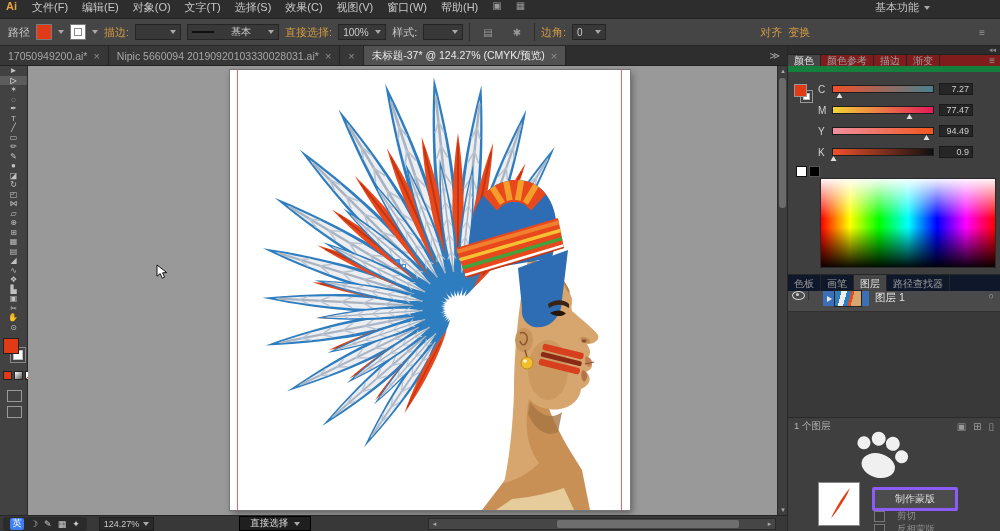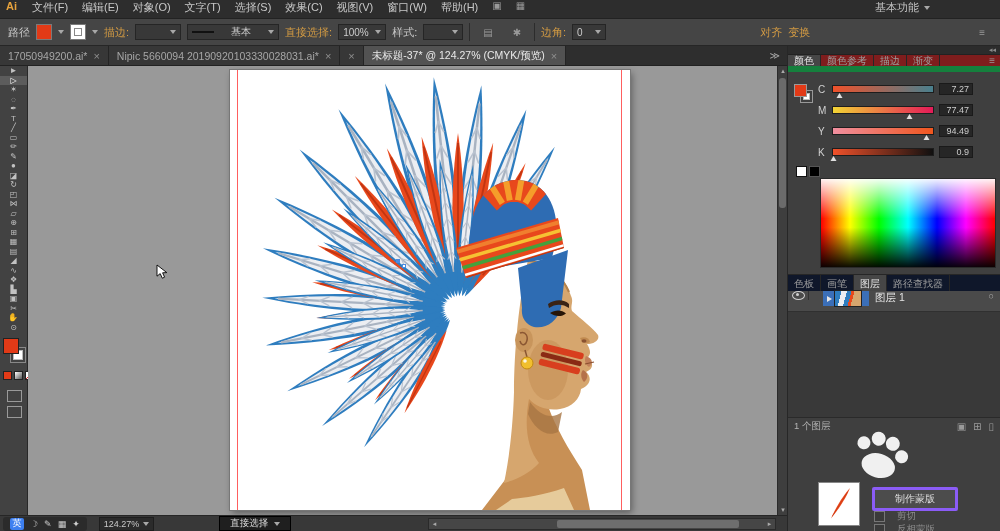--- a/index.html
+++ b/index.html
@@ -96,21 +96,21 @@
   .trans-opt{position:absolute;left:86px;display:flex;align-items:center;gap:12px;font-size:9.5px;color:#8c8c8c}
   .chk{width:9px;height:9px;border:1px solid #777;background:#3a3a3a}
   .watermark{position:absolute;left:48px;top:-21px;z-index:5;opacity:.92}
   
   .statusbar{position:absolute;left:0;top:515px;width:787px;height:16px;background:#383838;border-top:1px solid #262626;
     display:flex;align-items:center;font-size:9px;box-sizing:border-box}
   .ime{display:flex;align-items:center;gap:6px;background:#2b2b2b;border-radius:3px;padding:1px 7px;margin-left:3px}
   .ime-en{background:#3d7ff0;color:#fff;width:14px;height:12px;display:flex;align-items:center;justify-content:center;border-radius:2px;font-size:9px}
   .ime-ic{color:#cfcfcf;font-size:9px}
   .zoom-box{margin-left:12px;background:#2b2b2b;border:1px solid #1e1e1e;height:12px;display:flex;align-items:center;gap:4px;padding:0 4px;color:#c8c8c8}
-  .tool-pill{margin-left:65px;background:#1f1f1f;border:1px solid #000;height:13px;display:flex;align-items:center;gap:6px;padding:0 10px;color:#ddd;font-size:9.5px}
+  .tool-pill{margin-left:85px;background:#1f1f1f;border:1px solid #000;height:13px;display:flex;align-items:center;gap:6px;padding:0 10px;color:#ddd;font-size:9.5px}
   .hscroll{position:absolute;left:428px;top:2px;width:348px;height:12px;background:#464646;border:1px solid #2a2a2a;box-sizing:border-box}
   .hthumb{position:absolute;left:128px;top:1px;width:182px;height:8px;background:#6e6e6e;border-radius:2px}
   .hs-btn{position:absolute;top:0;width:11px;height:10px;color:#aaa;font-size:7px;display:flex;align-items:center;justify-content:center}
 </style>
 </head>
 <body>
 
 <div>
 
   <div class="menubar">

